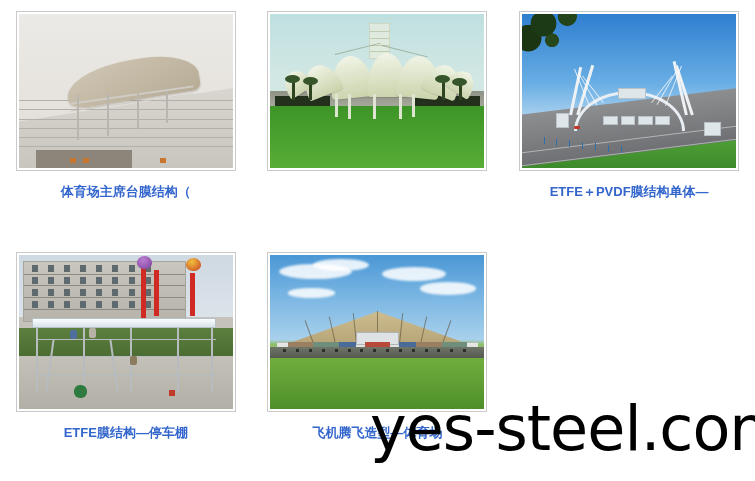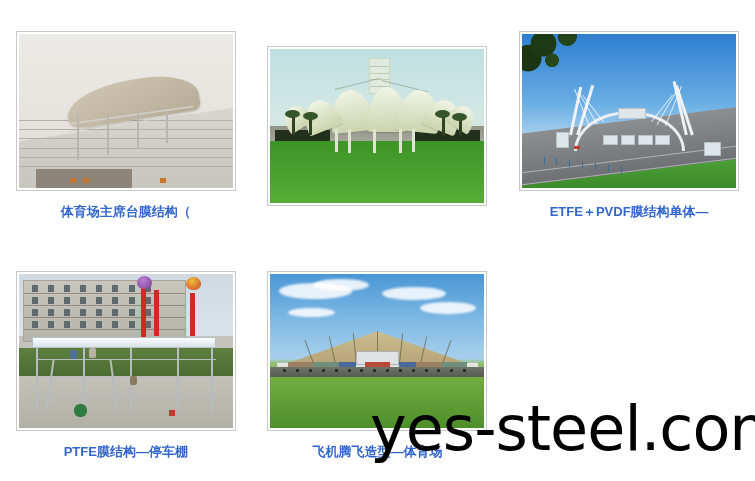--- a/index.html
+++ b/index.html
@@ -15,21 +15,21 @@
     left:0;top:0;
     width:755px;height:481px;
     display:grid;
     grid-template-columns:repeat(3,1fr);
     grid-template-rows:repeat(2,1fr);
   }
   .card{
     display:flex;
     flex-direction:column;
     align-items:center;
-    justify-content:center;
+    justify-content:flex-start;
     padding-top:11px;
   }
   .thumb-frame{
     width:220px;height:160px;
     border:1px solid #c9c9c9;
     background:#fff;
     padding:2px;
     box-sizing:border-box;
     overflow:hidden;
   }
@@ -475,21 +475,21 @@
         <div class="scaffold" style="left:8%;top:78%;width:84%;height:1px;"></div>
         <div class="scaffold" style="left:14%;top:55%;width:2px;height:34%;transform:rotate(8deg);"></div>
         <div class="scaffold" style="left:44%;top:55%;width:2px;height:34%;transform:rotate(-8deg);"></div>
         <div class="worker" style="left:24%;top:49%;width:7px;height:9px;background:#4f6f9e;"></div>
         <div class="worker" style="left:33%;top:48%;width:7px;height:10px;background:#b8b2a6;"></div>
         <div class="worker" style="left:52%;top:66%;width:7px;height:9px;background:#8a7a5e;"></div>
         <div class="bag"></div>
         <div class="scaffold" style="left:70%;bottom:8%;width:6px;height:6px;background:#c0392b;"></div>
       </div>
     </div>
-    <div class="caption">PTFE膜结构—停车棚</div>
+    <div class="caption">ETFE膜结构—停车棚</div>
   </div>
 
   <div class="card">
     <div class="thumb-frame">
       <div class="thumb ill-stadium">
         <div class="cloud" style="left:4%;top:6%;width:34%;height:10%;"></div>
         <div class="cloud" style="left:20%;top:3%;width:26%;height:8%;"></div>
         <div class="cloud" style="left:52%;top:8%;width:30%;height:9%;"></div>
         <div class="cloud" style="left:70%;top:18%;width:26%;height:8%;"></div>
         <div class="cloud" style="left:8%;top:22%;width:22%;height:6%;"></div>

